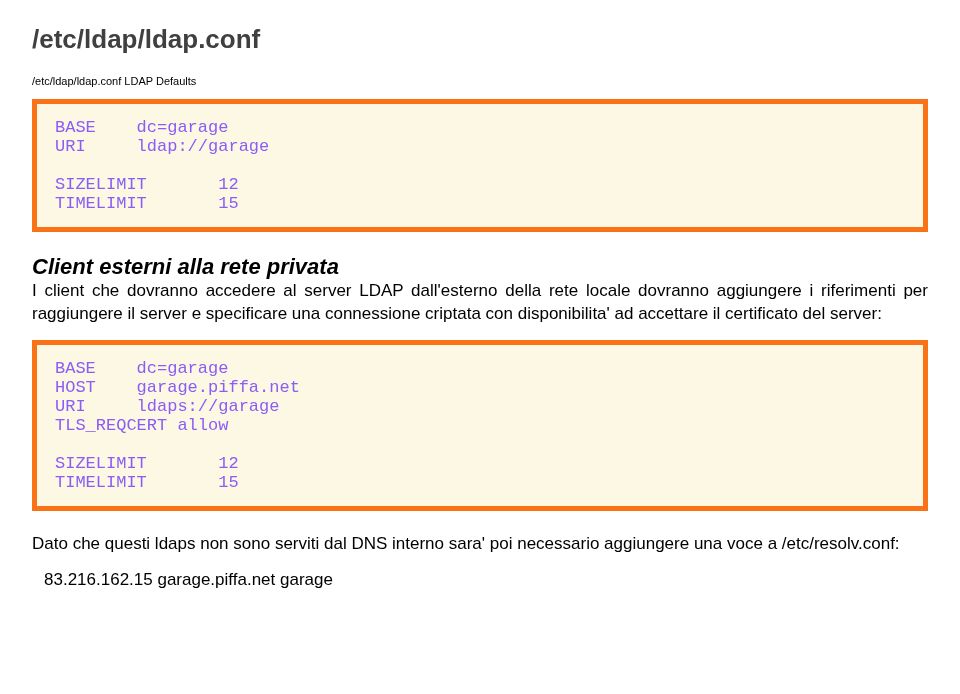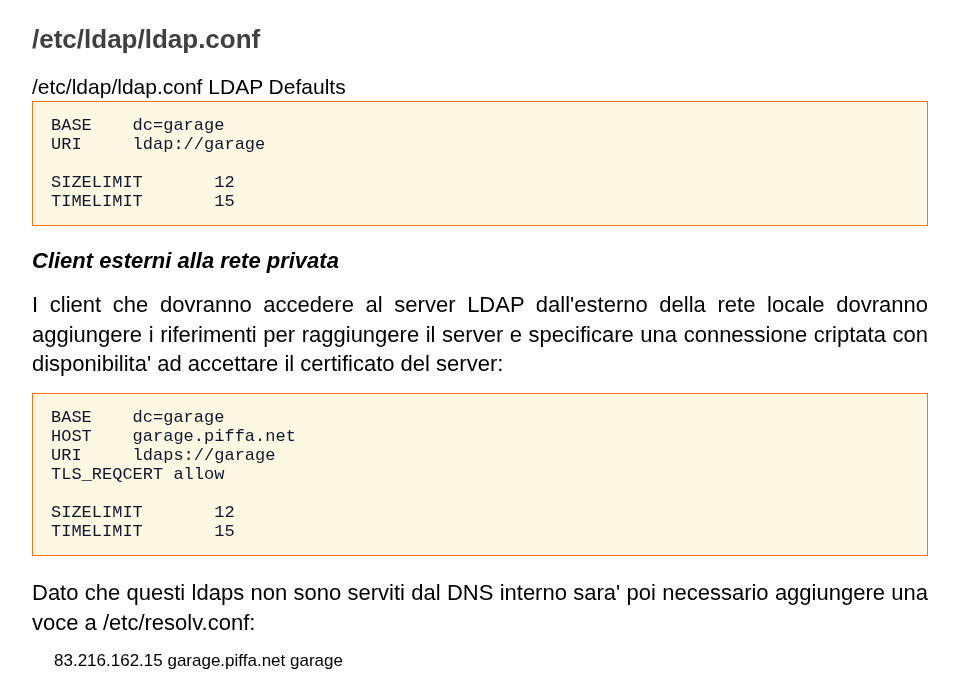--- a/index.html
+++ b/index.html
@@ -15,48 +15,48 @@
       color: #000000;
       width: 960px;
     }
     .page-title {
       font-size: 26px;
       font-weight: bold;
       color: #404040;
       margin-bottom: 20px;
     }
     .subtitle {
-      font-size: 21px;
-      margin-bottom: 2px;
+      font-size: 11px;
+      margin-bottom: 12px;
     }
     .code-box {
       background-color: #fcf8e4;
-      border: 1px solid #f97316;
+      border: 5px solid #f97316;
       padding: 14px 18px;
       margin-bottom: 22px;
       font-family: "Courier New", Courier, monospace;
       font-size: 17px;
-      color: #0f172a;
+      color: #8b5cf6;
       white-space: pre;
     }
     .section-heading {
       font-size: 22px;
       font-weight: bold;
       font-style: italic;
-      margin-bottom: 16px;
+      margin-bottom: 0;
     }
     .body-text {
-      font-size: 22px;
+      font-size: 17px;
       line-height: 1.35;
       text-align: justify;
       margin-bottom: 14px;
     }
     .indent-text {
       font-size: 17px;
-      margin-left: 22px;
+      margin-left: 12px;
       margin-bottom: 10px;
     }
   </style>
 </head>
 <body>
 
 <h1 class="page-title">/etc/ldap/ldap.conf</h1>
 
 <p class="subtitle">/etc/ldap/ldap.conf LDAP Defaults</p>
 

